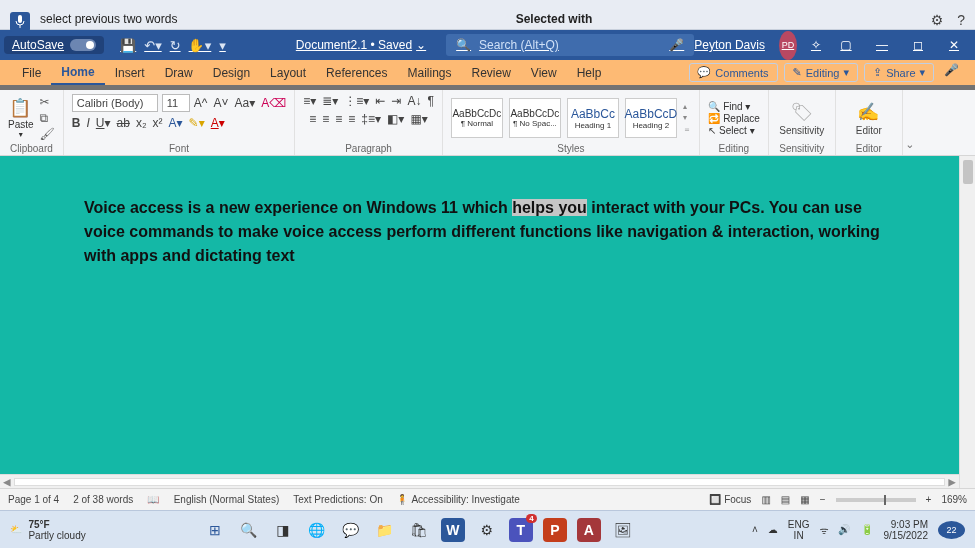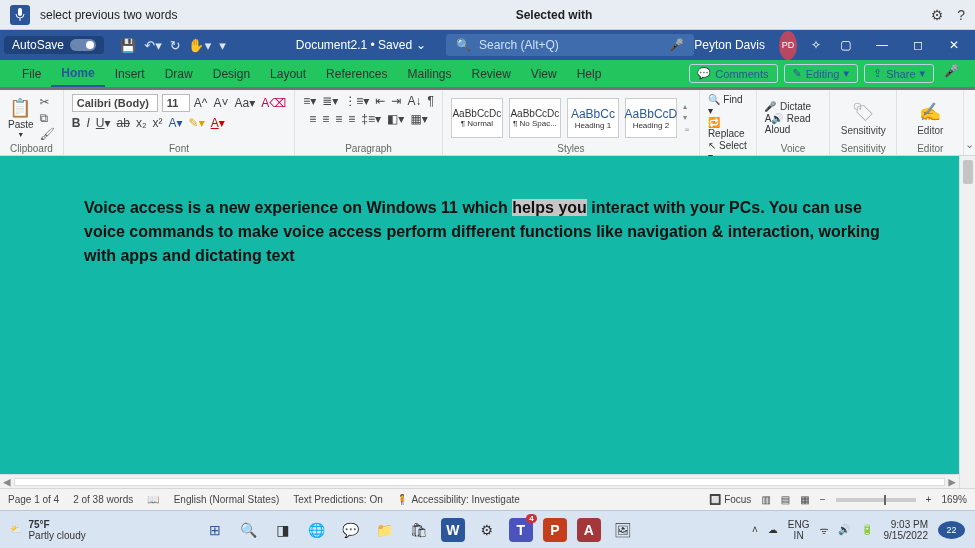--- a/index.html
+++ b/index.html
@@ -1,53 +1,53 @@
 <!DOCTYPE html>
 <html><head>
 <meta charset="utf-8">
 <style>
 * { margin: 0; padding: 0; box-sizing: border-box; font-family: "Segoe UI", sans-serif; }
 body { width: 975px; height: 548px; background: #fff; overflow: hidden; font-size: 11px; }
 
 
-.voice-bar { height: 30px; background: #e8ecf3; display: flex; align-items: center; padding: 0 10px; border-bottom: 1px solid #c8d0dc; }
+.voice-bar { height: 30px; background: #e8ecf3; display: flex; align-items: flex-start; padding: 12px 10px; border-bottom: 1px solid #c8d0dc; }
 .voice-mic { width: 20px; height: 20px; background: #2b579a; border-radius: 3px; display: flex; align-items: center; justify-content: center; color: #fff; font-size: 11px; }
 .voice-cmd { margin-left: 10px; font-size: 12px; color: #222; }
 .voice-center { flex: 1; text-align: center; font-size: 12px; font-weight: 600; color: #222; }
 .voice-right { display: flex; gap: 14px; color: #444; font-size: 14px; }
 
 
-.title-bar { height: 30px; background: #2b579a; display: flex; align-items: center; color: #fff; font-size: 12px; padding: 0 4px; }
+.title-bar { height: 30px; background: #2b579a; display: flex; align-items: center; color: #fff; font-size: 12px; padding: 0 4px; text-decoration: underline; }
 .autosave { display: flex; align-items: center; background: #20427a; border-radius: 4px; padding: 2px 8px; margin-right: 6px; }
 .autosave-toggle { width: 26px; height: 12px; background: #6c86b2; border-radius: 6px; margin-left: 6px; position: relative; }
 .autosave-toggle::after { content:''; position:absolute; width:8px; height:8px; background:#fff; border-radius:50%; top:2px; right:2px; }
 .qat { display:flex; gap:8px; align-items:center; color:#dbe5f4; margin: 0 10px; }
 .qat span { font-size: 13px; }
 .doc-name { margin-left: 60px; margin-right: 20px; display:flex; align-items:center; gap:4px; }
 .search-box { flex: 1; max-width: 260px; background: #3f6cad; border-radius: 3px; height: 22px; display:flex; align-items:center; padding:0 10px; color:#cfe0f7; gap:8px; }
 .title-right { margin-left: auto; display:flex; align-items:center; gap:14px; padding-right: 6px; }
 .user-badge { width:18px; height:29px; background:#b84862; border-radius:50%; display:flex; align-items:center; justify-content:center; font-size:9px; }
 .win-btn { width:22px; text-align:center; font-size:12px; color:#fff; }
 
 
-.ribbon-tabs { height: 30px; background:#22c55e; display:flex; align-items:center; padding:0 12px; border-bottom:3px solid #737373; font-size:12px; color:#333; }
+.ribbon-tabs { height: 30px; background:#fdba74; display:flex; align-items:center; padding:0 12px; border-bottom:5px solid #737373; font-size:12px; color:#333; }
 .ribbon-tabs .tab { padding:0 10px; height:100%; display:flex; align-items:center; cursor:pointer; }
 .ribbon-tabs .tab.active { border-bottom:2px solid #2b579a; color:#2b579a; font-weight:600; }
 .ribbon-tabs .right-tabs { margin-left:auto; display:flex; gap:6px; }
 .ribbon-btn { border:1px solid #c1cfe4; border-radius:3px; padding:2px 8px; color:#2b579a; display:flex; align-items:center; gap:4px; font-size:11px; }
 
 
 .ribbon { height: 66px; background:#f5f6f8; border-bottom:1px solid #d6d6d6; display:flex; font-size:11px; color:#444; }
 .rgroup { border-right:1px solid #e1e1e1; padding:4px 8px 0 8px; display:flex; flex-direction:column; position:relative; }
 .rgroup-label { text-align:center; font-size:10px; color:#666; padding:1px 0; }
 .rgroup-body { flex:1; display:flex; align-items:center; gap:6px; }
 .clip-paste { text-align:center; font-size:10px; color:#333; }
 .clip-icons { display:flex; flex-direction:column; gap:2px; color:#555; font-size:12px; }
 .font-row { display:flex; align-items:center; gap:4px; }
-.fsel { background:#fff; border:1px solid #bbb; height:18px; padding:0 4px; font-size:11px; display:flex; align-items:center;font-weight:bold; }
+.fsel { background:#fff; border:1px solid #bbb; height:18px; padding:0 4px; font-size:11px; display:flex; align-items:center; }
 .font-icons { display:flex; gap:6px; color:#444; font-size:12px; align-items:center; }
 .small-stack { display:flex; flex-direction:column; gap:2px; }
 .para-row { display:flex; gap:6px; color:#444; font-size:12px; align-items:center; }
 .style-box { background:#fff; border:1px solid #ccc; width:52px; height:40px; display:flex; flex-direction:column; align-items:center; justify-content:center; font-size:8px; color:#333; }
 .style-box .sample { font-size:10px; }
 .style-box.h .sample { color:#2b579a; font-size:12px; }
 .editing-col { display:flex; flex-direction:column; gap:1px; font-size:10px; color:#333; }
 .big-icon-col { display:flex; flex-direction:column; align-items:center; justify-content:center; font-size:10px; gap:2px; width:50px; }
 .big-icon-col .icn { font-size:18px; color:#2b579a; }
 .collapse-caret { width:14px; display:flex; align-items:flex-end; justify-content:center; color:#777; padding-bottom:4px; }
@@ -248,29 +248,20 @@
     <div class="rgroup-body">
       <div class="editing-col">
         <span>🔍 <span>Find</span> ▾</span>
         <span>🔁 <span>Replace</span></span>
         <span>↖ <span>Select</span> ▾</span>
       </div>
     </div>
     <div class="rgroup-label">Editing</div>
   </div>
 
-  <div class="rgroup">
-    <div class="rgroup-body">
-      <div class="editing-col">
-        <span>🎤 <span>Dictate</span></span>
-        <span>A🔊 <span>Read Aloud</span></span>
-      </div>
-    </div>
-    <div class="rgroup-label">Voice</div>
-  </div>
 
   <div class="rgroup">
     <div class="rgroup-body">
         <div class="big-icon-col">
           <span class="icn" style="color:#aaa">🏷</span>
           <span>Sensitivity</span>
         </div>
       </div>
     <div class="rgroup-label">Sensitivity</div>
   </div>

